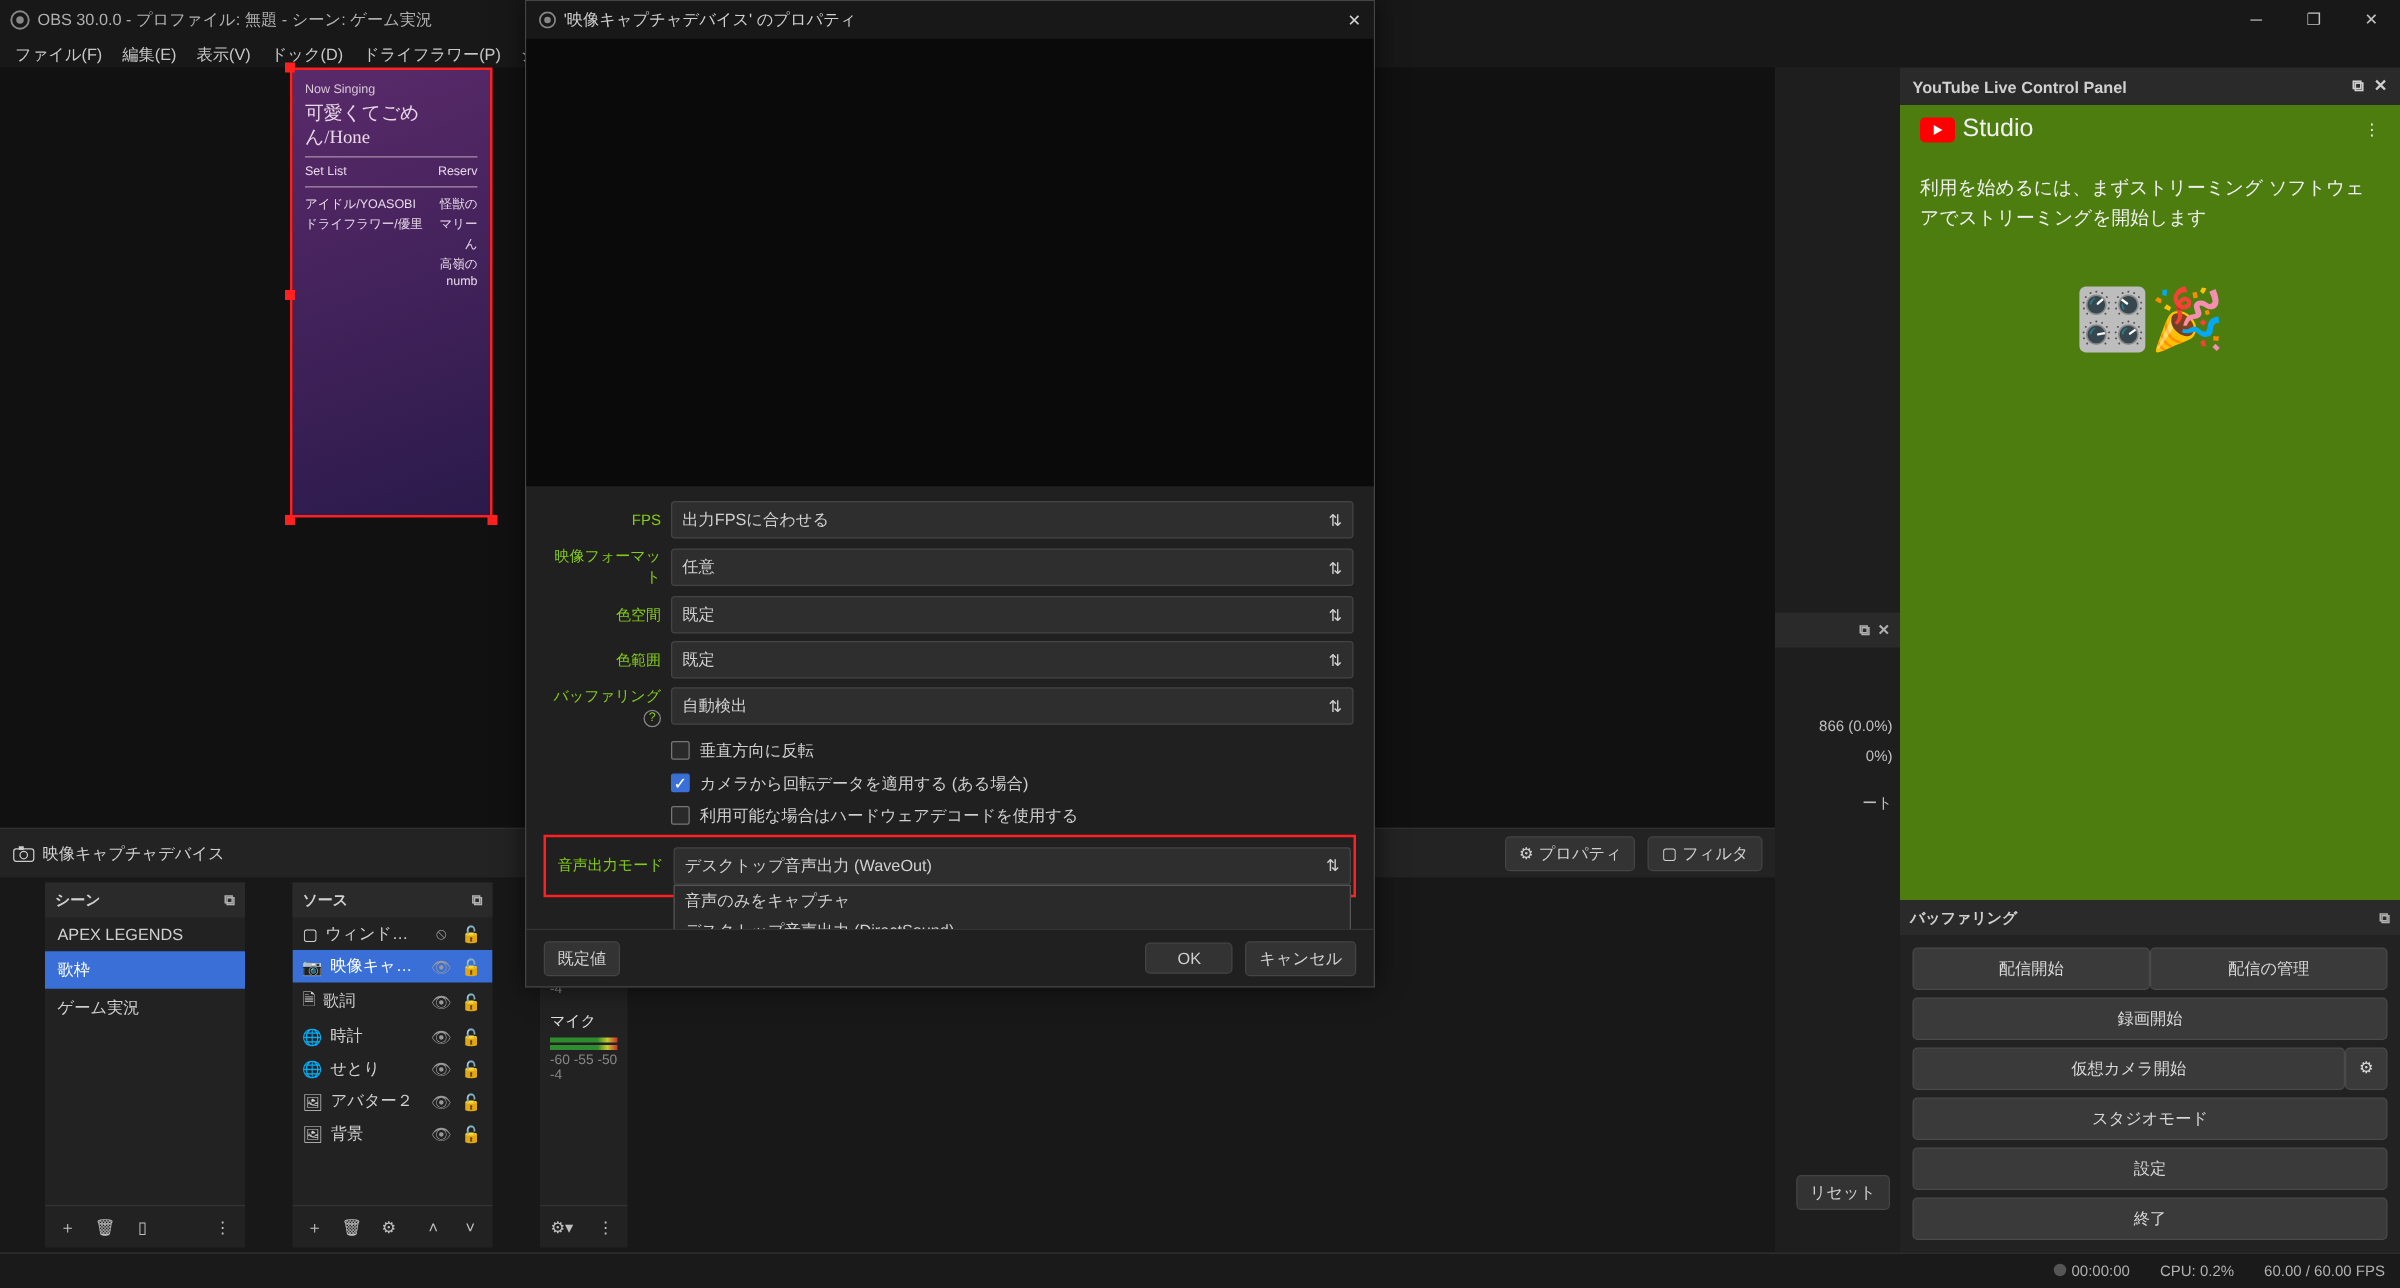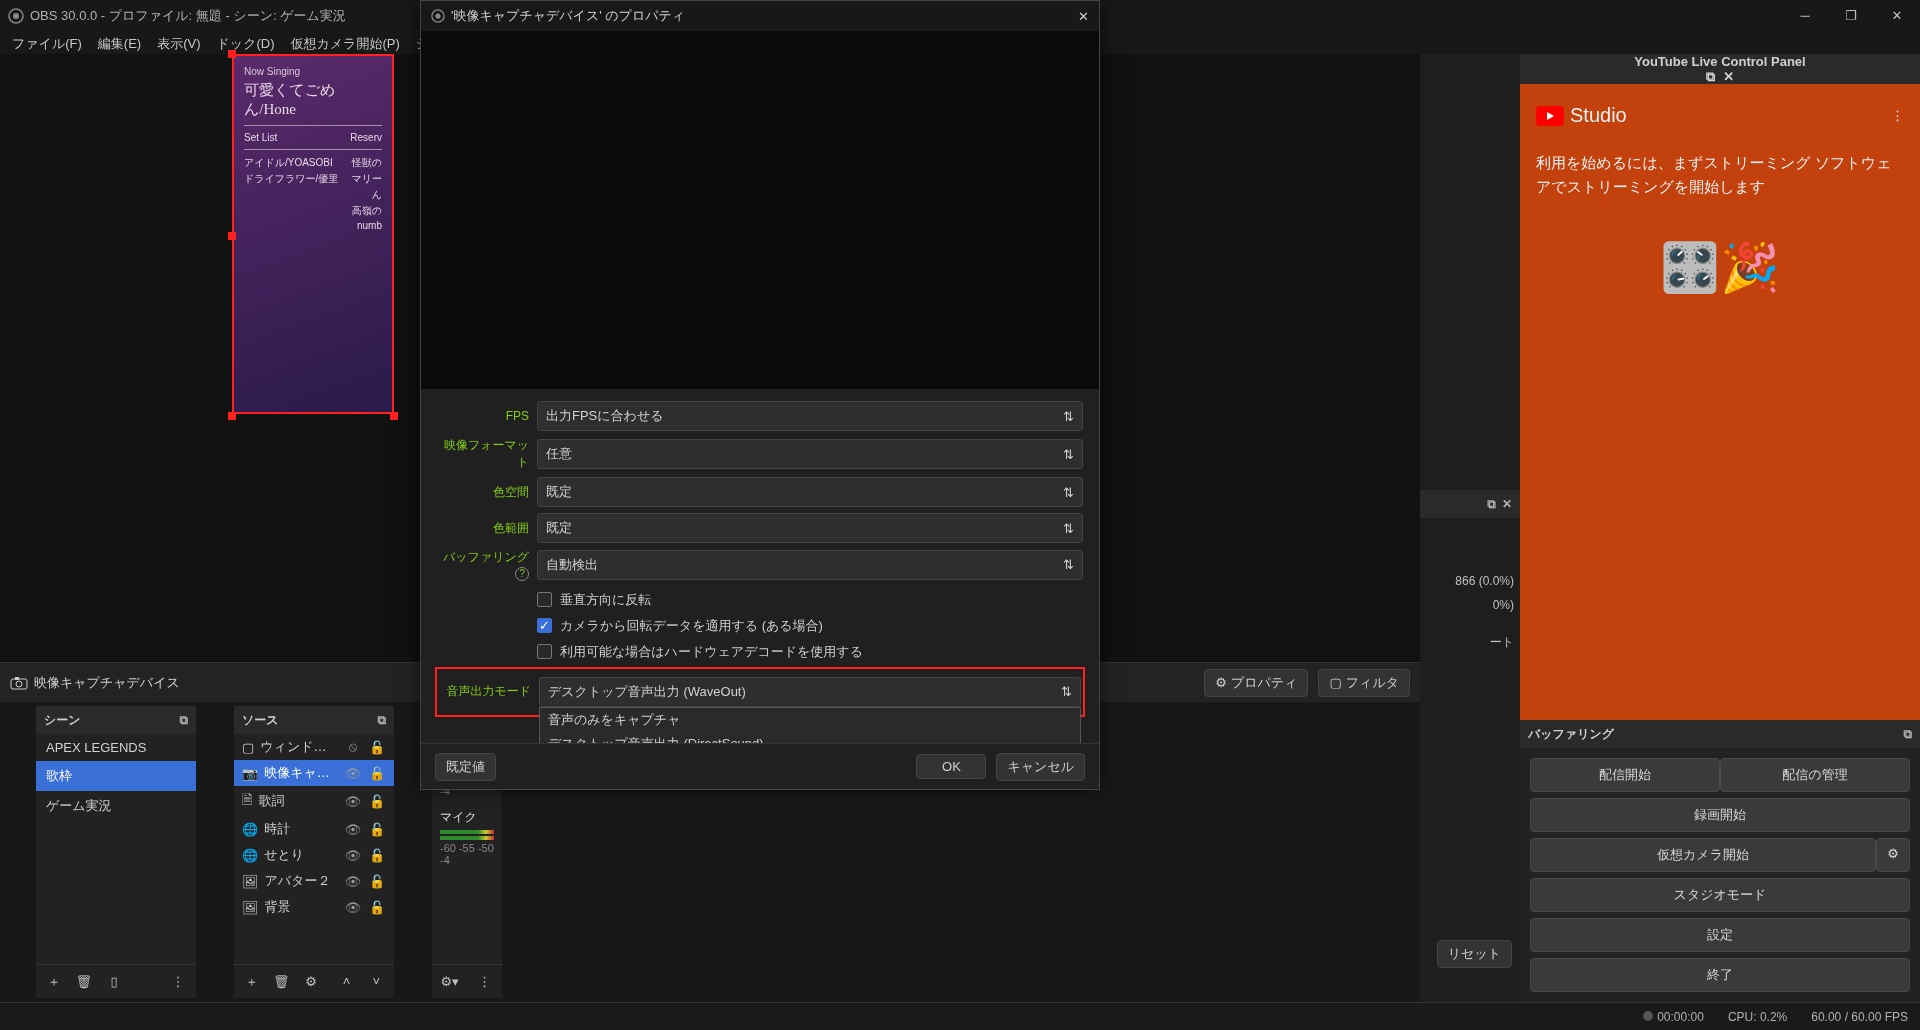--- a/index.html
+++ b/index.html
@@ -45,22 +45,22 @@
 .panel-footer { height: 34px; border-top: 1px solid #333; display: flex; align-items: center; gap: 6px; padding: 0 6px; }
 .icon-btn { width: 24px; height: 24px; display: flex; align-items: center; justify-content: center; color: #c0c0c0; }
 
 .mixer-ch { padding: 6px 8px; }
 .mixer-ch .chname { font-size: 12px; margin-bottom: 4px; color: #e0e0e0; overflow: hidden; white-space: nowrap; }
 .meter { height: 4px; background: linear-gradient(to right, #2e8b2e 70%, #c8c82e 85%, #c82e2e 100%); margin-bottom: 2px; }
 .ticks { font-size: 11px; color: #888; }
 
 
 .right-col { width: 400px; display: flex; flex-direction: column; background: #1a1a1a; }
-.dock-hdr { height: 30px; background: #2a2a2a; display: flex; align-items: center; justify-content: space-between; padding: 0 10px; font-weight: 600; flex-direction: column; }
-.yt-panel { flex: 1; background: #c2410c; padding: 20px 16px; color: #f0f0f0; }
+.dock-hdr { height: 30px; background: #2a2a2a; display: flex; align-items: center; justify-content: space-between; padding: 0 10px; font-weight: 600; }
+.yt-panel { flex: 1; background: #4d7c0f; padding: 8px 16px; color: #f0f0f0; }
 .yt-logo { display: flex; align-items: center; gap: 8px; justify-content: space-between; }
 .yt-logo .brand { display: flex; align-items: center; gap: 6px; font-size: 20px; font-weight: 500; }
 .yt-red { width: 28px; height: 20px; background: #ff0000; border-radius: 4px; display: flex; align-items: center; justify-content: center; }
 .yt-msg { margin-top: 24px; font-size: 15px; line-height: 1.6; }
 .yt-illus { margin-top: 40px; text-align: center; font-size: 48px; }
 
 .ctrl-panel { background: #222; }
 .ctrl-body { padding: 10px; display: flex; flex-direction: column; gap: 6px; }
 .ctrl-row { display: flex; gap: 0; }
 .ctrl-btn { flex: 1; background: #3a3a3a; border: 1px solid #4a4a4a; color: #d8d8d8; padding: 7px 0; text-align: center; border-radius: 4px; }
@@ -115,21 +115,21 @@
   <div>─</div>
   <div>❐</div>
   <div>✕</div>
 </div>
 
 <div class="menubar">
   <span>ファイル(F)</span>
   <span>編集(E)</span>
   <span>表示(V)</span>
   <span>ドック(D)</span>
-  <span>仮想カメラ開始(P)</span>
+  <span>ドライフラワー(P)</span>
   <span>シーンコレク</span>
 </div>
 
 <div class="main">
   <div class="preview-col">
     <div class="preview-area">
       <div class="preview-overlay">
         <div class="ns">Now Singing</div>
         <div class="song">可愛くてごめん/Hone</div>
         <div class="hr"></div>

